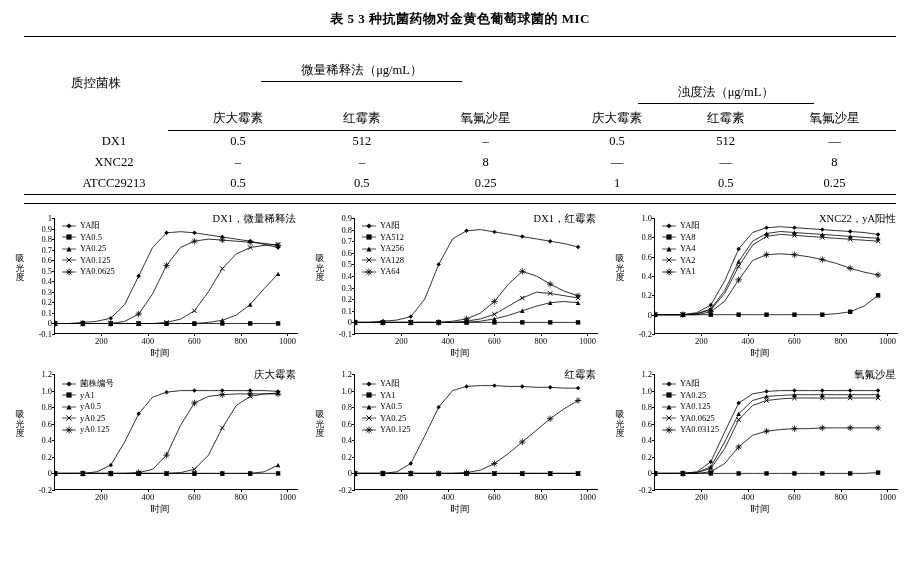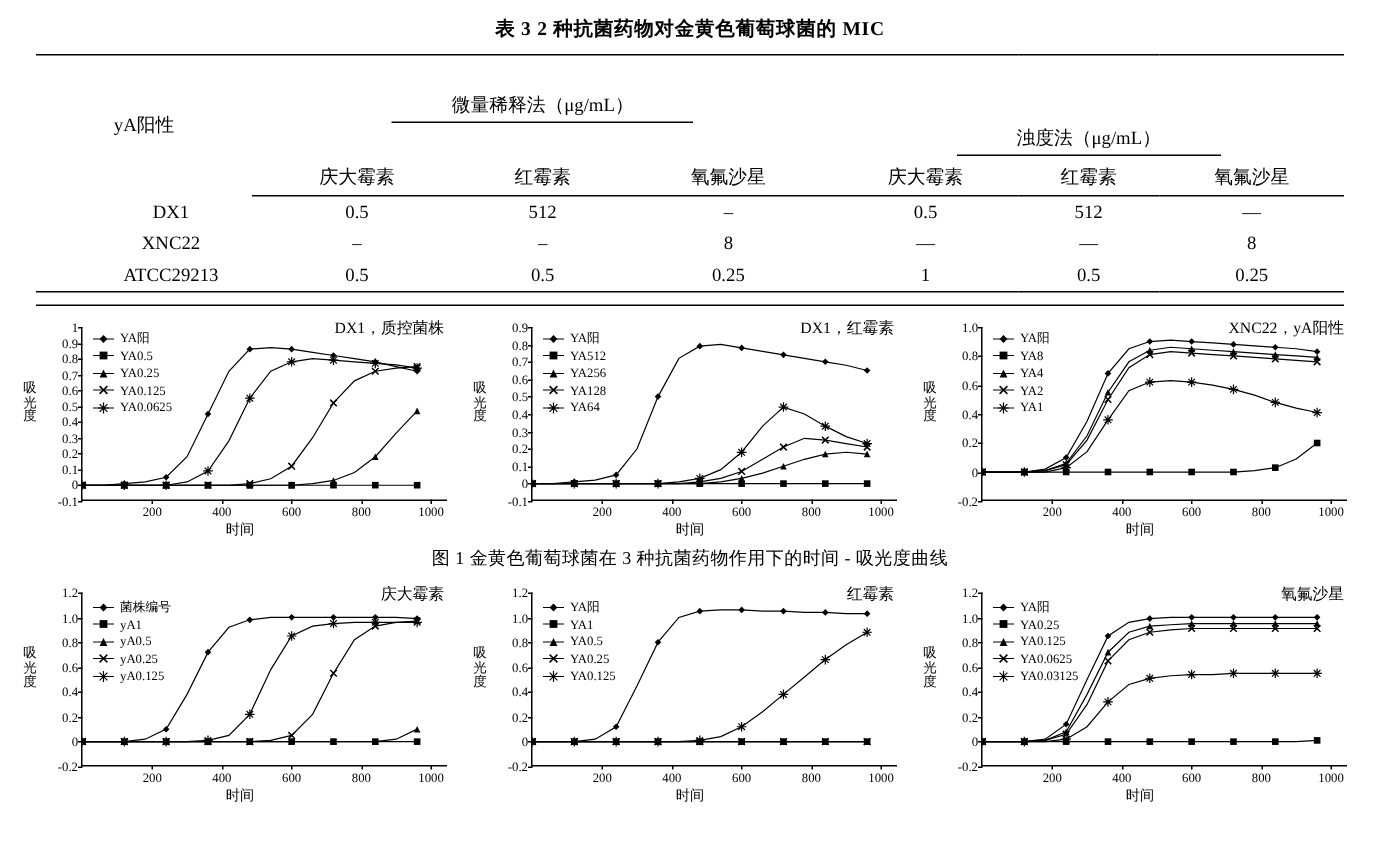--- a/index.html
+++ b/index.html
@@ -59,27 +59,27 @@
     text-align:center;font-size:12px;margin-top:4px;letter-spacing:.3px;
   }
   .hr-thick{border:0;border-top:1.6px solid #000;margin:8px 24px 0 24px;}
   svg{display:block;}
 </style>
 </head>
 <body>
 
 <div class="page">
 
-  <div class="tbl-title">表 3   2 种抗菌药物对金黄色葡萄球菌的 MIC</div>
+  <div class="tbl-title">表 5   3 种抗菌药物对金黄色葡萄球菌的 MIC</div>
 
   <div class="tbl-wrap">
     <table class="mic">
       <tbody>
           <tr class="rule-top">
-        <td class="col-strain" rowspan="2">yA阳性</td>
+        <td class="col-strain" rowspan="2">质控菌株</td>
         <td colspan="3">
           <span class="grp-rule" style="display:inline-block;padding:0 40px 2px 40px;">微量稀释法（μg/mL）</span>
         </td>
         <td colspan="3">
           <span class="grp-rule" style="display:inline-block;padding:0 40px 2px 40px;margin-top:44px;">浊度法（μg/mL）</span>
         </td>
       </tr>
       <tr class="rule-thin">
         <td>庆大霉素</td>
         <td>红霉素</td>
@@ -116,21 +116,21 @@
         <td>0.25</td>
       </tr>
     </tbody>
       </table>
   </div>
 
   <hr class="hr-thick">
 
   <div class="fig-row" id="fig1row">
       <div class="chart">
-    <div class="ctitle">DX1，质控菌株</div>
+    <div class="ctitle">DX1，微量稀释法</div>
     <div class="ylab">吸<br>光<br>度</div>
     <div class="plot">
       <svg width="244" height="116" viewBox="0 0 244 116">
             <path d="M0.0,105.5 L13.9,105.5 L27.9,104.4 L41.8,103.3 L55.8,100.2 L69.7,86.5 L83.7,58.0 L97.6,29.5 L111.5,14.8 L125.5,13.7 L139.4,14.8 L153.4,16.9 L167.3,19.0 L181.3,21.1 L195.2,23.2 L209.1,26.4 L223.1,29.5 " fill="none" stroke="#000" stroke-width="0.8"></path>
             <polygon points="0,103.25454545454545 2.2,105.45454545454545 0,107.65454545454546 -2.2,105.45454545454545" fill="#000"></polygon>
             <polygon points="27.885714285714286,102.2 30.085714285714285,104.4 27.885714285714286,106.60000000000001 25.685714285714287,104.4" fill="#000"></polygon>
             <polygon points="55.77142857142857,97.98181818181818 57.971428571428575,100.18181818181819 55.77142857142857,102.38181818181819 53.57142857142857,100.18181818181819" fill="#000"></polygon>
             <polygon points="83.65714285714286,55.8 85.85714285714286,58 83.65714285714286,60.2 81.45714285714286,58" fill="#000"></polygon>
             <polygon points="111.54285714285714,12.56363636363638 113.74285714285715,14.76363636363638 111.54285714285714,16.96363636363638 109.34285714285714,14.76363636363638" fill="#000"></polygon>
             <polygon points="139.42857142857142,12.56363636363638 141.6285714285714,14.76363636363638 139.42857142857142,16.96363636363638 137.22857142857143,14.76363636363638" fill="#000"></polygon>
@@ -524,21 +524,20 @@
                   <line x1="1" y1="5" x2="15" y2="5" stroke="#000" stroke-width=".7"></line>
                 </svg>
         </span>
         <span>YA1</span>
       </div>
           </div>
     </div>
     <div class="xlab">时间</div>
   </div>
     </div>
-  <div class="figcap">图 1   金黄色葡萄球菌在 3 种抗菌药物作用下的时间 - 吸光度曲线</div>
 
   <div class="fig-row" id="fig2row">
       <div class="chart">
     <div class="ctitle">庆大霉素</div>
     <div class="ylab">吸<br>光<br>度</div>
     <div class="plot">
       <svg width="244" height="116" viewBox="0 0 244 116">
             <path d="M0.0,99.4 L13.9,99.4 L27.9,99.4 L41.8,97.8 L55.8,91.1 L69.7,67.9 L83.7,39.8 L97.6,23.2 L111.5,18.2 L125.5,16.6 L139.4,16.6 L153.4,16.6 L167.3,16.6 L181.3,16.6 L195.2,16.6 L209.1,16.6 L223.1,17.4 " fill="none" stroke="#000" stroke-width="0.8"></path>
             <polygon points="0,97.22857142857143 2.2,99.42857142857143 0,101.62857142857143 -2.2,99.42857142857143" fill="#000"></polygon>
             <polygon points="27.885714285714286,97.22857142857143 30.085714285714285,99.42857142857143 27.885714285714286,101.62857142857143 25.685714285714287,99.42857142857143" fill="#000"></polygon>

